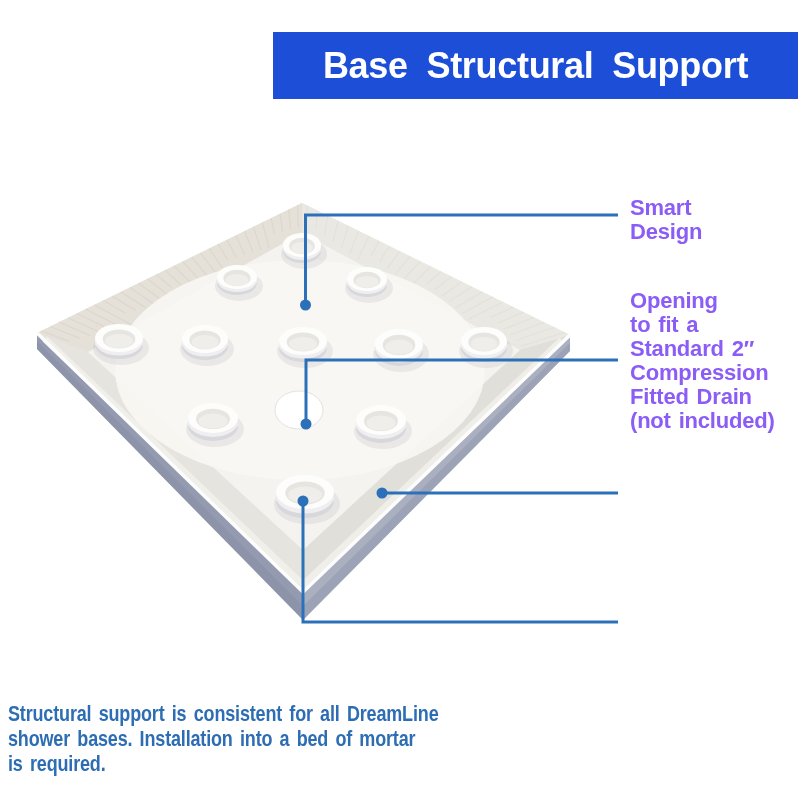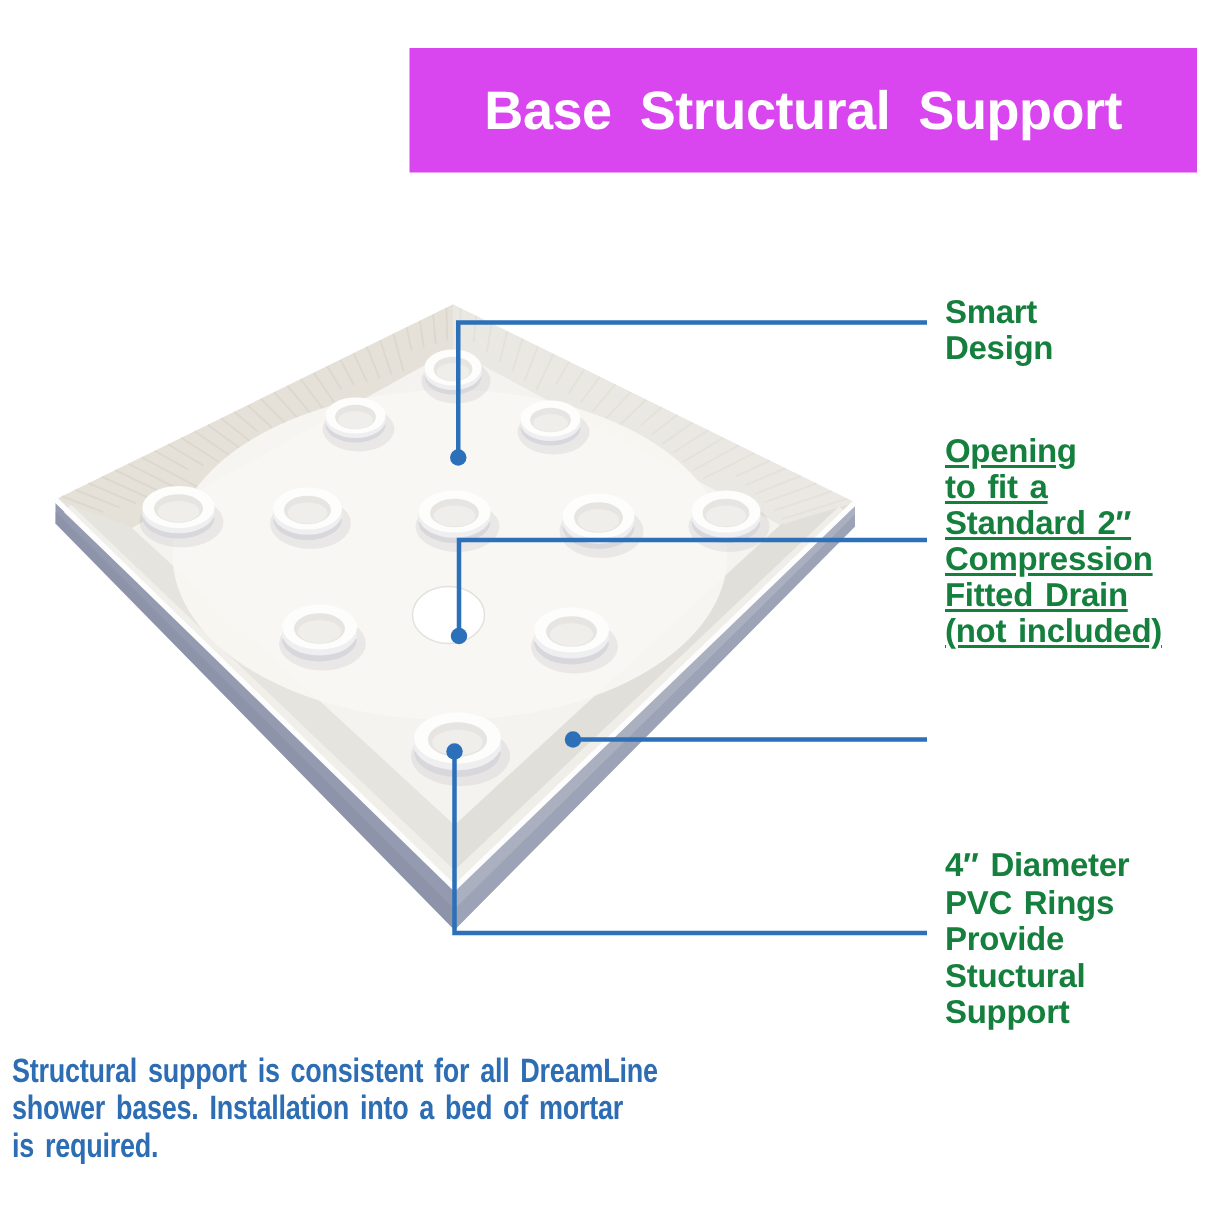--- a/index.html
+++ b/index.html
@@ -1,34 +1,34 @@
 <!DOCTYPE html>
 <html><head>
 <meta charset="utf-8">
 <style>
   html,body{margin:0;padding:0;background:#ffffff;}
   .stage{
     position:relative;width:806px;height:806px;background:#ffffff;overflow:hidden;
     font-family:"Liberation Sans","DejaVu Sans",sans-serif;
   }
   .banner{
-    position:absolute;left:273px;top:32px;width:525px;height:83px;
-    background:#d946ef;display:flex;align-items:center;justify-content:center;
+    position:absolute;left:273px;top:32px;width:525px;height:67px;
+    background:#1d4ed8;display:flex;align-items:center;justify-content:center;
   }
   .banner span{
     color:#ffffff;font-size:36px;font-weight:700;letter-spacing:-0.3px;word-spacing:9px;
     white-space:nowrap;
   }
   .pan-svg{position:absolute;left:0;top:0;}
   .callout-label{
-    position:absolute;left:630px;color:#15803d;font-weight:700;
+    position:absolute;left:630px;color:#8b5cf6;font-weight:700;
     font-size:22px;line-height:24px;white-space:pre-line;word-spacing:2px;letter-spacing:-0.2px;
   }
   .lbl-smart{top:196px;}
-  .lbl-drain{top:289px;text-decoration:underline;}
+  .lbl-drain{top:289px;}
   .lbl-fiber{top:470px;}
   .lbl-pvc{top:565px;line-height:24.5px;}
   .footnote{
     position:absolute;left:8px;top:701px;width:620px;
     color:#2d6db3;font-weight:700;font-size:22.5px;line-height:25px;
     white-space:pre-line;word-spacing:3px;letter-spacing:-0.2px;
     transform:scaleX(0.8);transform-origin:left top;
   }
 </style>
 </head>
@@ -242,23 +242,18 @@
   </svg>
 
   <div class="callout-label lbl-smart">Smart
 Design</div>
   <div class="callout-label lbl-drain">Opening
 to fit a
 Standard 2″
 Compression
 Fitted Drain
 (not included)</div>
-  <div class="callout-label lbl-pvc">4″ Diameter
-PVC Rings
-Provide
-Stuctural
-Support</div>
 
   <div class="footnote">Structural support is consistent for all DreamLine
 shower bases. Installation into a bed of mortar
 is required.</div>
 
 </div>
 
 </body></html>

